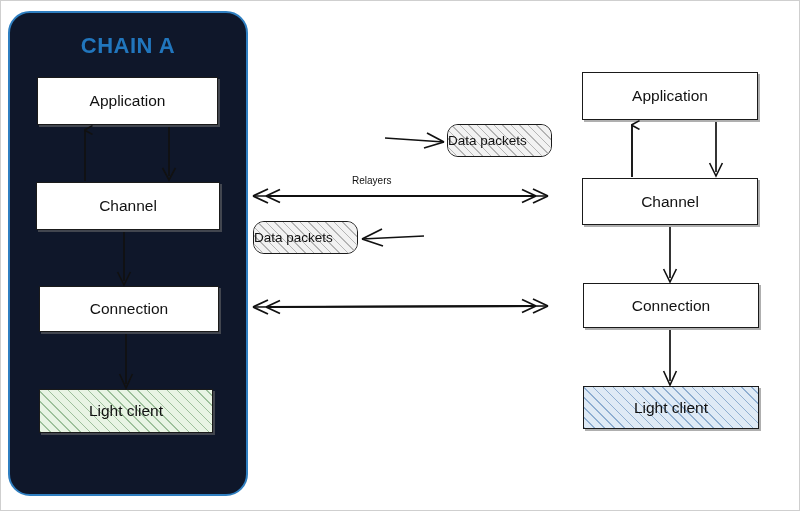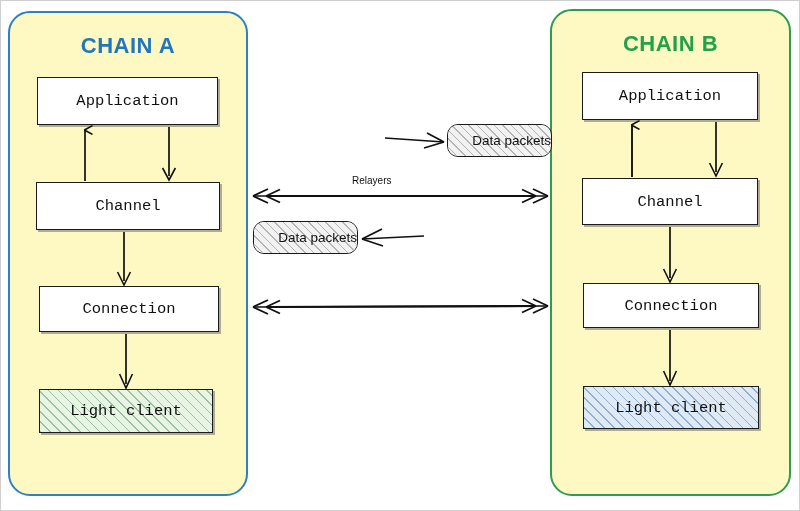--- a/index.html
+++ b/index.html
@@ -24,21 +24,21 @@
     width: 800px; height: 511px;
     border: 1px solid #cfcfcf;
     box-sizing: border-box;
     pointer-events: none;
   }
 
   
   .chain-panel {
     position: absolute;
     border-radius: 22px;
-    background: #fef9c3;
+    background: #0f172a;
     box-sizing: border-box;
   }
   #chain-a-panel {
     left: 8px; top: 11px;
     width: 240px; height: 485px;
     border: 2px solid #2f7fc1;
   }
   #chain-b-panel {
     left: 550px; top: 9px;
     width: 241px; height: 487px;
@@ -68,21 +68,20 @@
     justify-content: center;
     font-size: 15.5px;
     color: #111111;
     box-shadow: 2px 2px 0 rgba(110,110,110,0.55);
   }
   .layer-box .box-label {
     position: relative;
     z-index: 2;
     background: transparent;
     padding: 0 4px;
-    font-family: Liberation Mono, monospace;
   }
   .hatch-fill {
     position: absolute;
     left: 0; top: 0; right: 0; bottom: 0;
     z-index: 1;
   }
   .hatch-green {
     background-color: #e8f4e4;
     background-image: repeating-linear-gradient(
       45deg,
@@ -111,21 +110,21 @@
   }
 
   
   .packet-pill {
     position: absolute;
     box-sizing: border-box;
     border: 1.6px solid #1a1a1a;
     border-radius: 11px;
     display: flex;
     align-items: center;
-    justify-content: flex-end;
+    justify-content: flex-start;
     font-size: 13.5px;
     color: #111111;
     overflow: hidden;
   }
   .packet-pill .pill-label {
     position: relative;
     z-index: 2;
   }
 
   
@@ -167,23 +166,20 @@
 
   <div class="layer-box" style="left:39px; top:286px; width:180px; height:46px;">
     <span class="box-label">Connection</span>
   </div>
 
   <div class="layer-box" style="left:39px; top:389px; width:174px; height:44px;">
     <span class="hatch-fill hatch-green"></span>
     <span class="box-label">Light client</span>
   </div>
 
-  <div id="chain-b-panel" class="chain-panel">
-    <div id="chain-b-title" class="chain-title">CHAIN B</div>
-  </div>
 
   <div class="layer-box" style="left:582px; top:72px; width:176px; height:48px;">
     <span class="box-label">Application</span>
   </div>
 
   <div class="layer-box" style="left:582px; top:178px; width:176px; height:47px;">
     <span class="box-label">Channel</span>
   </div>
 
   <div class="layer-box" style="left:583px; top:283px; width:176px; height:45px;">

